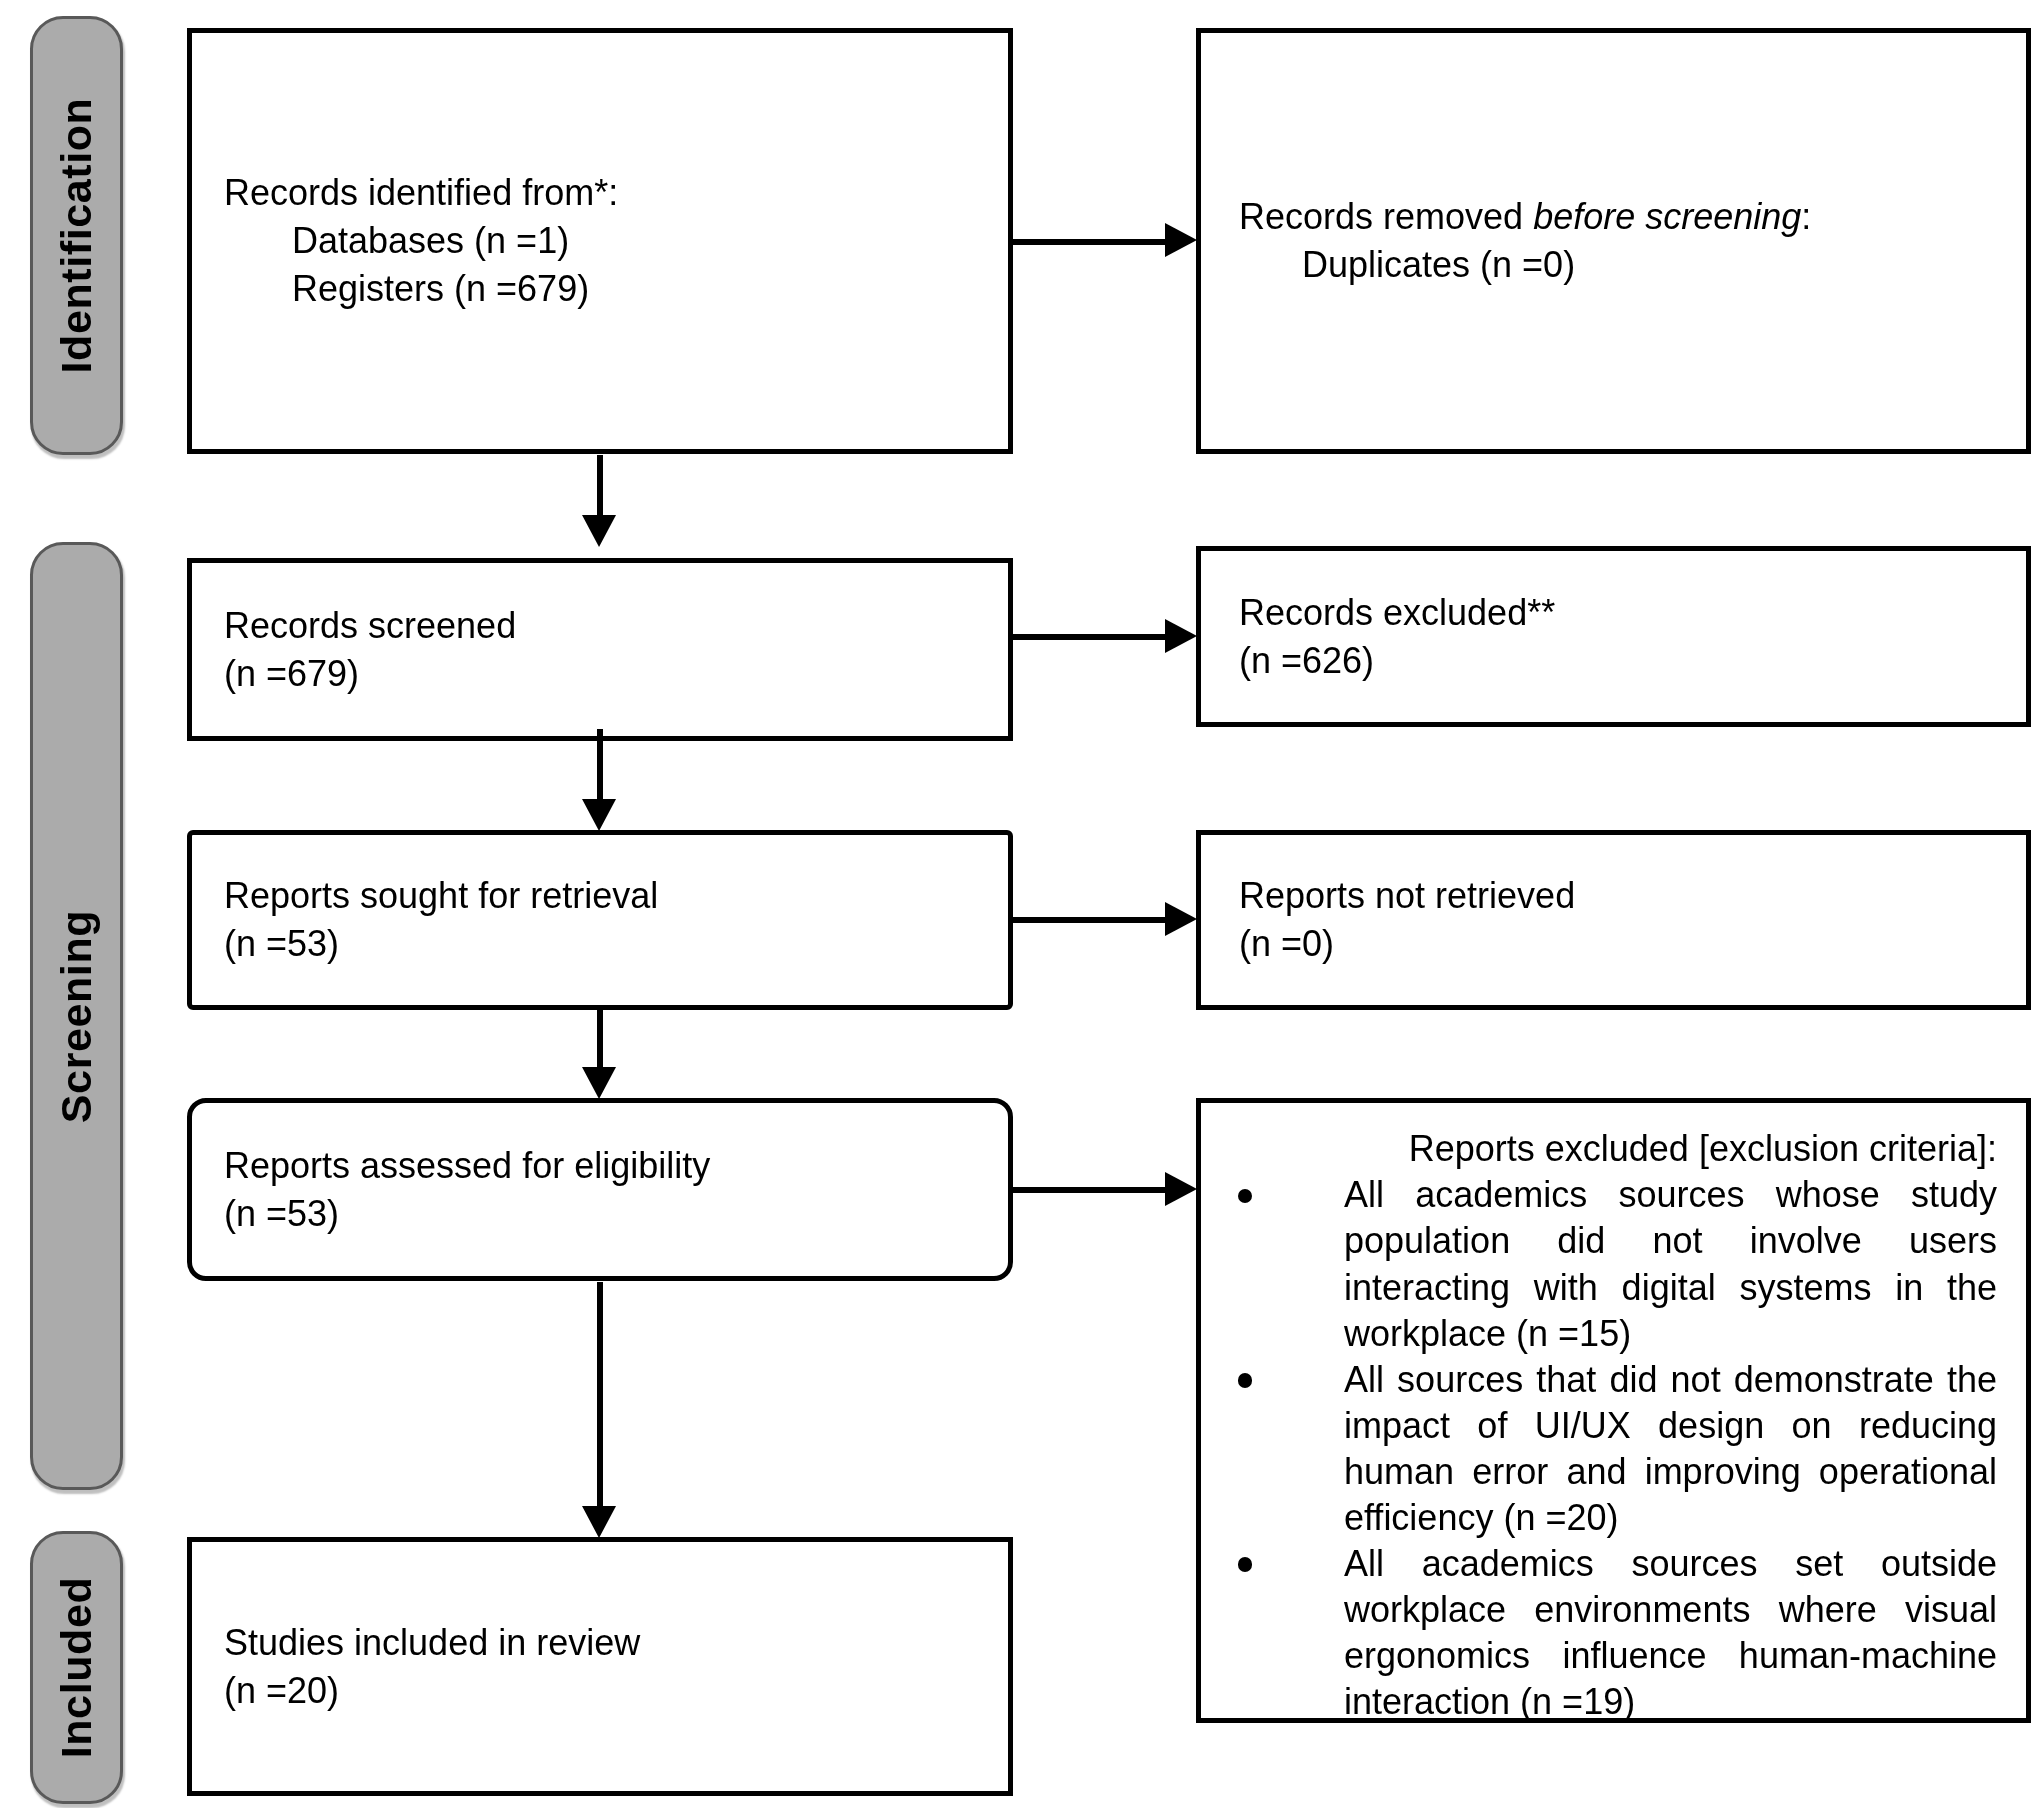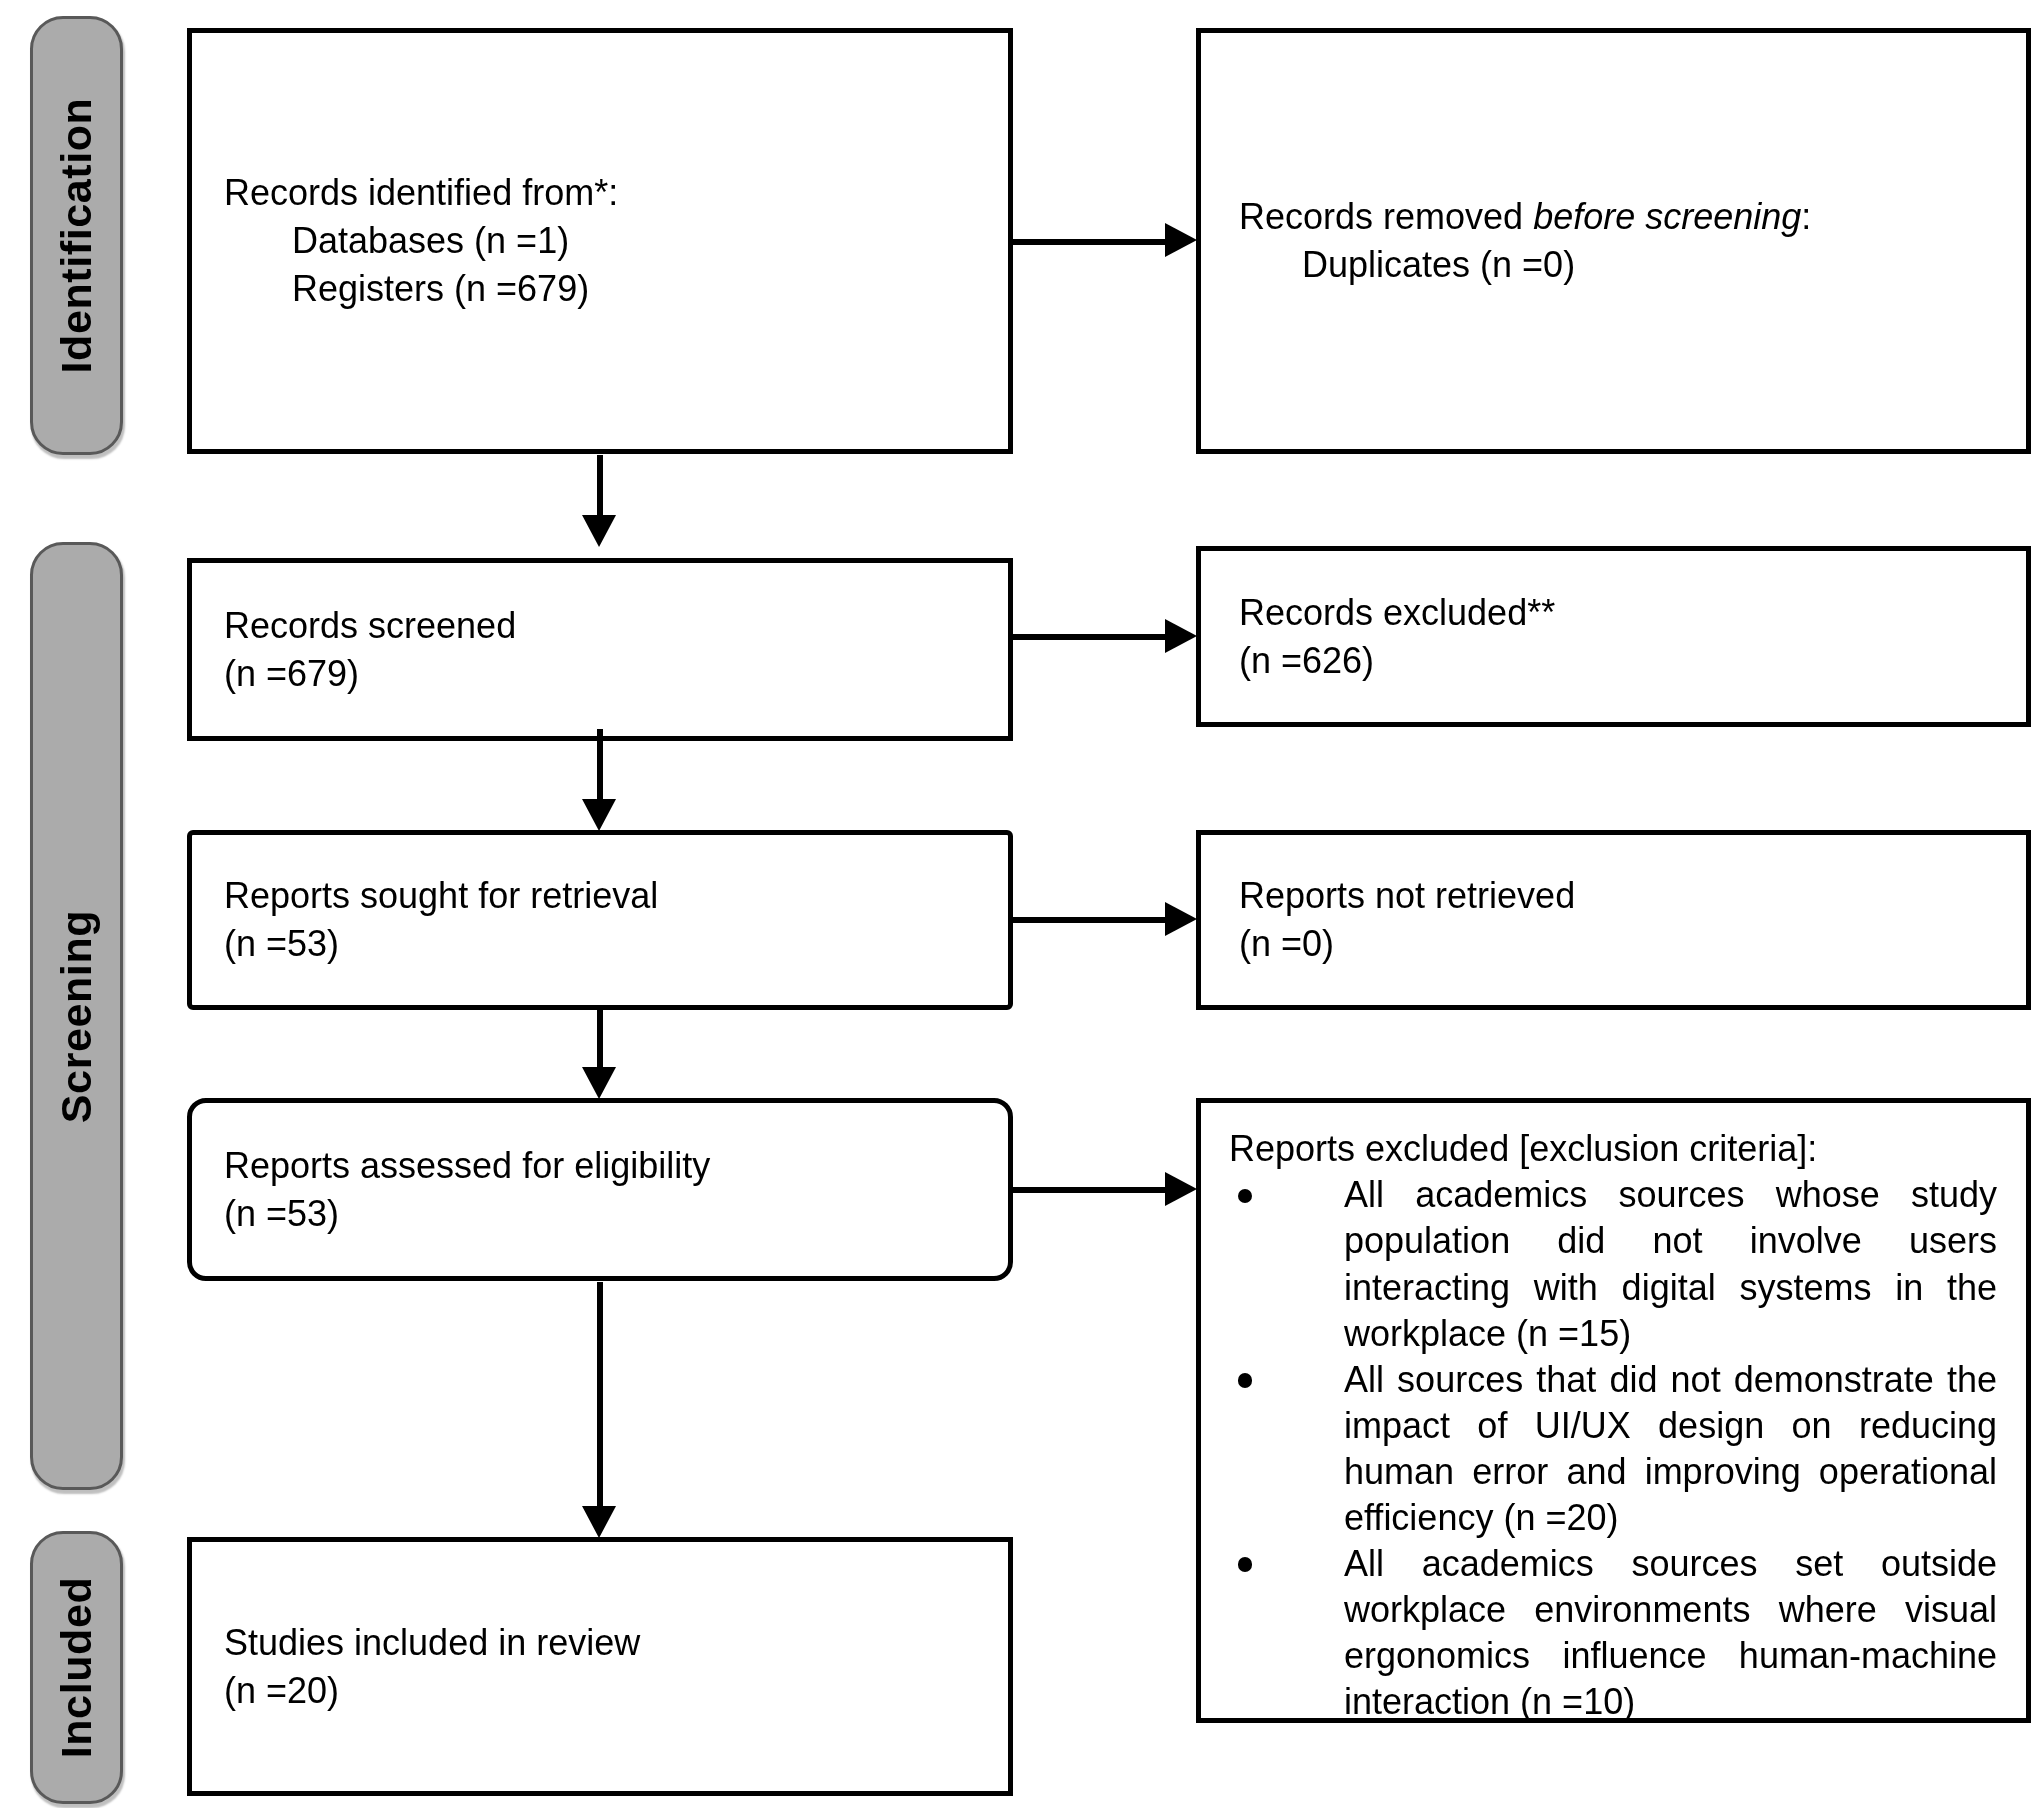--- a/index.html
+++ b/index.html
@@ -48,21 +48,21 @@
     line-height: 1.33;
   }
   .box .line { padding-left: 32px; }
   .box .line.indent { padding-left: 100px; }
   .box-right .line { padding-left: 38px; }
   .box-right .line.indent { padding-left: 101px; }
   .italic { font-style: italic; }
 
   
   .box-criteria { justify-content: flex-start; padding: 21.5px 29px 19px 28px; }
-  .box-criteria .crit-title { padding-left: 0; }
+  .box-criteria .crit-title { padding-left: 0; text-align: right; }
   .bullet-item {
     position: relative;
     padding-left: 115px;
     text-align: justify;
     line-height: 1.28;
   }
   .bullet-dot {
     position: absolute;
     left: 8.8px;
     top: 16.4px;
@@ -152,21 +152,21 @@
     <div class="bullet-item">
       <span class="bullet-dot"></span>
       <span>All academics sources whose study population did not involve users interacting with digital systems in the workplace (n =15)</span>
     </div>
     <div class="bullet-item">
       <span class="bullet-dot"></span>
       <span>All sources that did not demonstrate the impact of UI/UX design on reducing human error and improving operational efficiency (n =20)</span>
     </div>
     <div class="bullet-item">
       <span class="bullet-dot"></span>
-      <span>All academics sources set outside workplace environments where visual ergonomics influence human-machine interaction (n =10)</span>
+      <span>All academics sources set outside workplace environments where visual ergonomics influence human-machine interaction (n =19)</span>
     </div>
   </div>
 
   
   <div class="arrow">
     <div class="shaft" style="left:1013px; top:239px; width:155px; height:5.7px;"></div>
     <div class="head-right" style="left:1165px; top:223px;"></div>
   </div>
 
   <div class="arrow">

